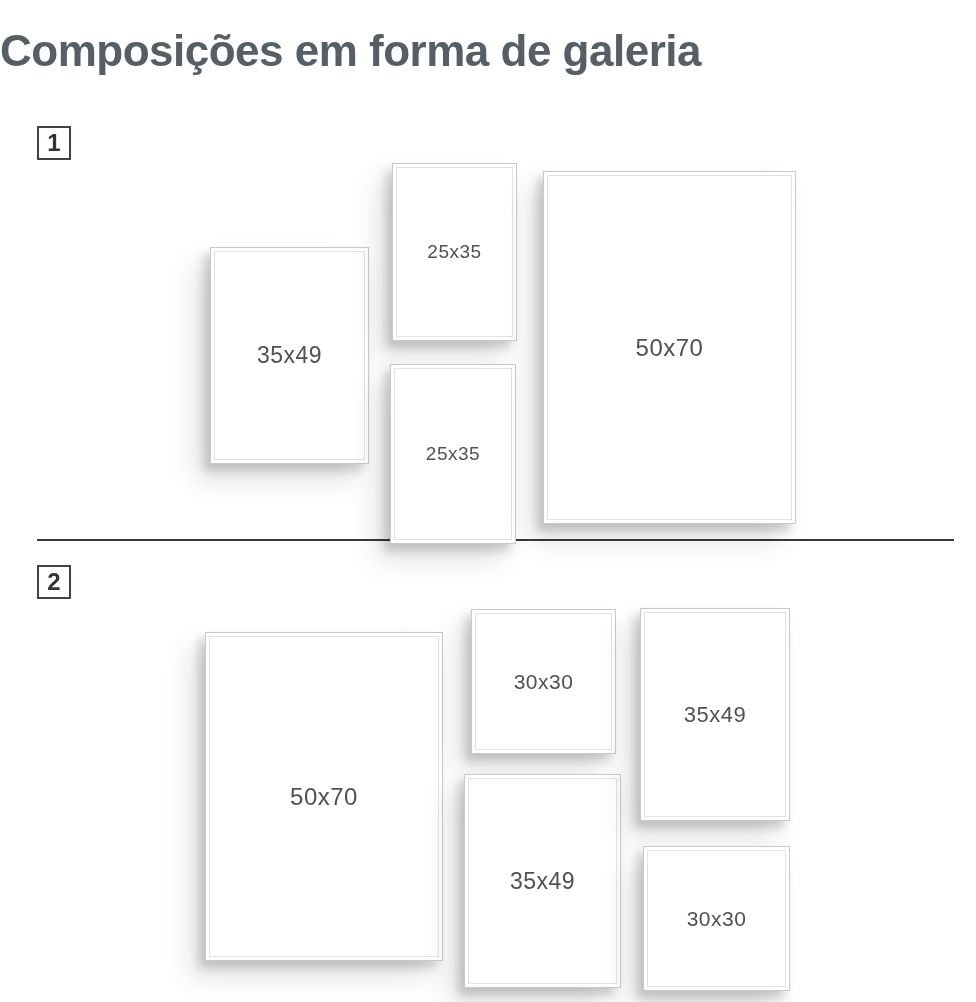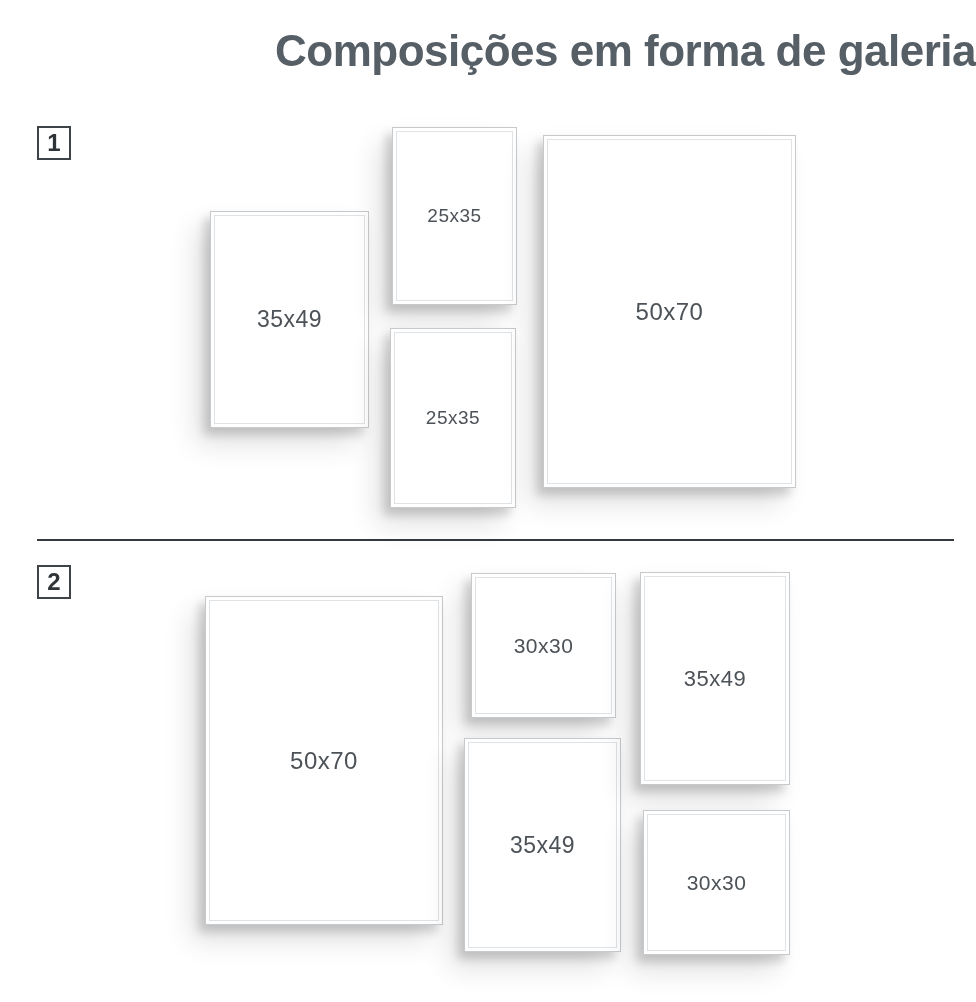--- a/index.html
+++ b/index.html
@@ -13,26 +13,25 @@
     height: 1002px;
     background: var(--c-background, #fff);
     font-family: "Liberation Sans", sans-serif;
   }
   .title {
     position: absolute;
     left: 0;
     right: 0;
     top: 26px;
     margin: 0;
-    text-align: right;
+    text-align: left;
     font-size: 44px;
     font-weight: 700;
     letter-spacing: -0.5px;
     color: var(--c-title, #565e66);
-    padding-left: 18px;
   }
   .badge {
     position: absolute;
     width: 34px;
     height: 34px;
     box-sizing: border-box;
     border: 2px solid var(--c-badge-border, #3e4347);
     background: #fff;
     display: flex;
     align-items: center;
@@ -54,20 +53,21 @@
   .frame {
     position: absolute;
     box-sizing: border-box;
     background: #ffffff;
     border: 1px solid var(--c-frame-border, #c6cacd);
     display: flex;
     align-items: center;
     justify-content: center;
     box-shadow: -6px 7px 9px rgba(0, 0, 0, 0.16),
                 -14px 16px 26px rgba(0, 0, 0, 0.12);
+    margin-top: 36px;
   }
   .frame .mat {
     position: absolute;
     top: 3px; left: 3px; right: 3px; bottom: 3px;
     border: 1px solid var(--c-frame-mat-line, #e0e3e5);
     pointer-events: none;
   }
   .frame-label {
     position: relative;
     color: var(--c-frame-label, #4c5257);

